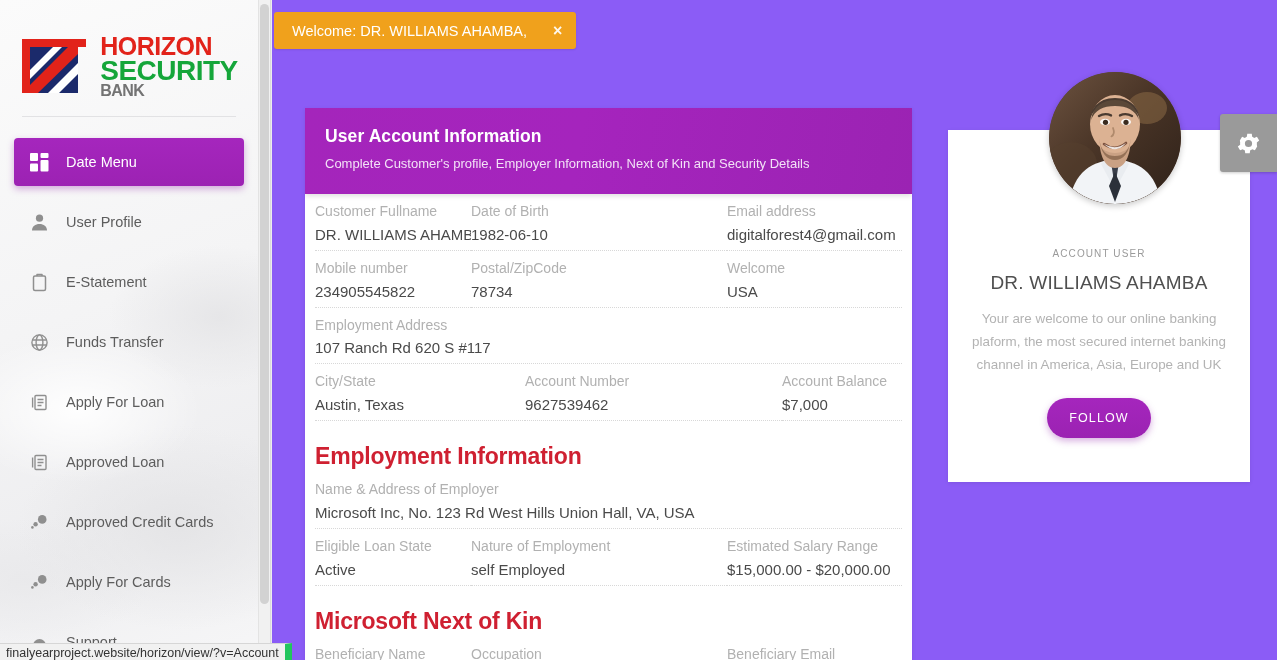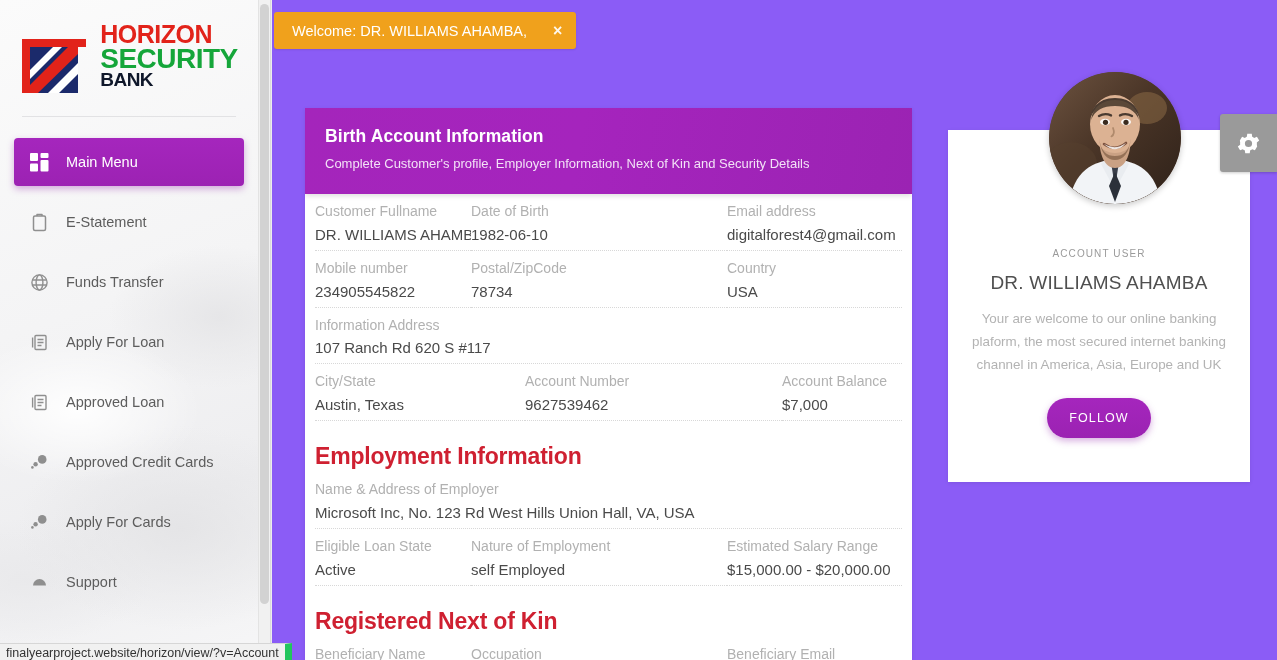--- a/index.html
+++ b/index.html
@@ -28,37 +28,37 @@
       radial-gradient(ellipse 180px 90px at 10% 88%, rgba(232,232,234,.8) 0%, rgba(255,255,255,0) 70%),
       linear-gradient(160deg, #fbfbfb 0%, #f4f4f5 45%, #eeeef0 75%, #f6f6f7 100%);
     pointer-events: none;
   }
   #logo-wrap {
     position: absolute; left: 0; top: 8px;
     width: 258px; height: 105px;
     display: flex; align-items: center; justify-content: center;
   }
   #logo {
-    display: flex; align-items: flex-start; gap: 8px;
+    display: flex; align-items: flex-end; gap: 8px;
     transform: translateX(-2px);
   }
   .logo-mark {
     position: relative; width: 76px; height: 76px; flex: none;
   }
   .logo-mark svg { display: block; }
   .logo-text {
     display: flex; flex-direction: column;
     line-height: 0.92;
     font-weight: bold;
     font-family: "Liberation Sans", sans-serif;
     letter-spacing: -0.5px;
   }
   .lt1 { color: #e2231a; font-size: 25px; }
   .lt2 { color: #15a63a; font-size: 28px; }
-  .lt3 { color: #0f172a; font-size: 19px; }
+  .lt3 { color: #737373; font-size: 16px; }
 
   #logo-div {
     position: absolute; left: 22px; top: 116px;
     width: 214px; height: 1px; background: #e2e2e4;
   }
 
   #menu { position: absolute; left: 0; top: 138px; width: 258px; }
   .menu-item {
     position: relative;
     display: flex; align-items: center;
@@ -286,23 +286,32 @@
 
     <div class="menu-item active">
       <span class="mi-icon">
         <svg width="19" height="19" viewBox="0 0 19 19" fill="currentColor">
           <rect x="0" y="0" width="8" height="8" rx="1"></rect>
           <rect x="10.5" y="0" width="8" height="5" rx="1"></rect>
           <rect x="0" y="10.5" width="8" height="8" rx="1"></rect>
           <rect x="10.5" y="7" width="8" height="11.5" rx="1"></rect>
         </svg>
       </span>
-      <span class="mi-label">Main Menu</span>
-    </div>
-
+      <span class="mi-label">Date Menu</span>
+    </div>
+
+    <div class="menu-item">
+      <span class="mi-icon">
+        <svg width="19" height="19" viewBox="0 0 19 19" fill="currentColor">
+          <circle cx="9.5" cy="5.2" r="3.6"></circle>
+          <path d="M2 17.5c0-4.2 3.4-6.4 7.5-6.4s7.5 2.2 7.5 6.4z"></path>
+        </svg>
+      </span>
+      <span class="mi-label">User Profile</span>
+    </div>
 
     <div class="menu-item">
       <span class="mi-icon">
         <svg width="19" height="19" viewBox="0 0 19 19" fill="none" stroke="currentColor" stroke-width="1.5">
           <rect x="3.5" y="3" width="12" height="14.5" rx="1.5"></rect>
           <path d="M7 3 V1.6 h5 V3" stroke-linejoin="round"></path>
         </svg>
       </span>
       <span class="mi-label">E-Statement</span>
     </div>
@@ -387,21 +396,21 @@
 
   <div id="topbar-user">
     <svg width="22" height="22" viewBox="0 0 22 22" fill="#4a4a4a">
       <circle cx="11" cy="7" r="3.2"></circle>
       <path d="M4.6 18c0-3.6 2.9-5.6 6.4-5.6s6.4 2 6.4 5.6z"></path>
     </svg>
   </div>
 
   <div id="card">
     <div id="card-header">
-      <div id="card-title">Birth Account Information</div>
+      <div id="card-title">User Account Information</div>
       <div id="card-sub">Complete Customer's profile, Employer Information, Next of Kin and Security Details</div>
     </div>
 
     <div class="card-body">
 
       <div class="row no-line">
         <div class="field c1">
           <div class="f-label">Customer Fullname</div>
           <div class="f-value">DR. WILLIAMS AHAMBA</div>
         </div>
@@ -418,28 +427,28 @@
       <div class="row no-line">
         <div class="field c1">
           <div class="f-label">Mobile number</div>
           <div class="f-value">234905545822</div>
         </div>
         <div class="field c2">
           <div class="f-label">Postal/ZipCode</div>
           <div class="f-value">78734</div>
         </div>
         <div class="field c3">
-          <div class="f-label">Country</div>
+          <div class="f-label">Welcome</div>
           <div class="f-value">USA</div>
         </div>
       </div>
 
       <div class="row no-line">
         <div class="field cfull">
-          <div class="f-label">Information Address</div>
+          <div class="f-label">Employment Address</div>
           <div class="f-value">107 Ranch Rd 620 S #117</div>
         </div>
       </div>
 
       <div class="row no-line">
         <div class="field cA">
           <div class="f-label">City/State</div>
           <div class="f-value">Austin, Texas</div>
         </div>
         <div class="field cB">
@@ -469,21 +478,21 @@
         <div class="field c2">
           <div class="f-label">Nature of Employment</div>
           <div class="f-value">self Employed</div>
         </div>
         <div class="field c3">
           <div class="f-label">Estimated Salary Range</div>
           <div class="f-value">$15,000.00 - $20,000.00</div>
         </div>
       </div>
 
-      <div class="sect-head">Registered Next of Kin</div>
+      <div class="sect-head">Microsoft Next of Kin</div>
 
       <div class="row no-line">
         <div class="field c1">
           <div class="f-label">Beneficiary Name</div>
         </div>
         <div class="field c2">
           <div class="f-label">Occupation</div>
         </div>
         <div class="field c3">
           <div class="f-label">Beneficiary Email</div>

